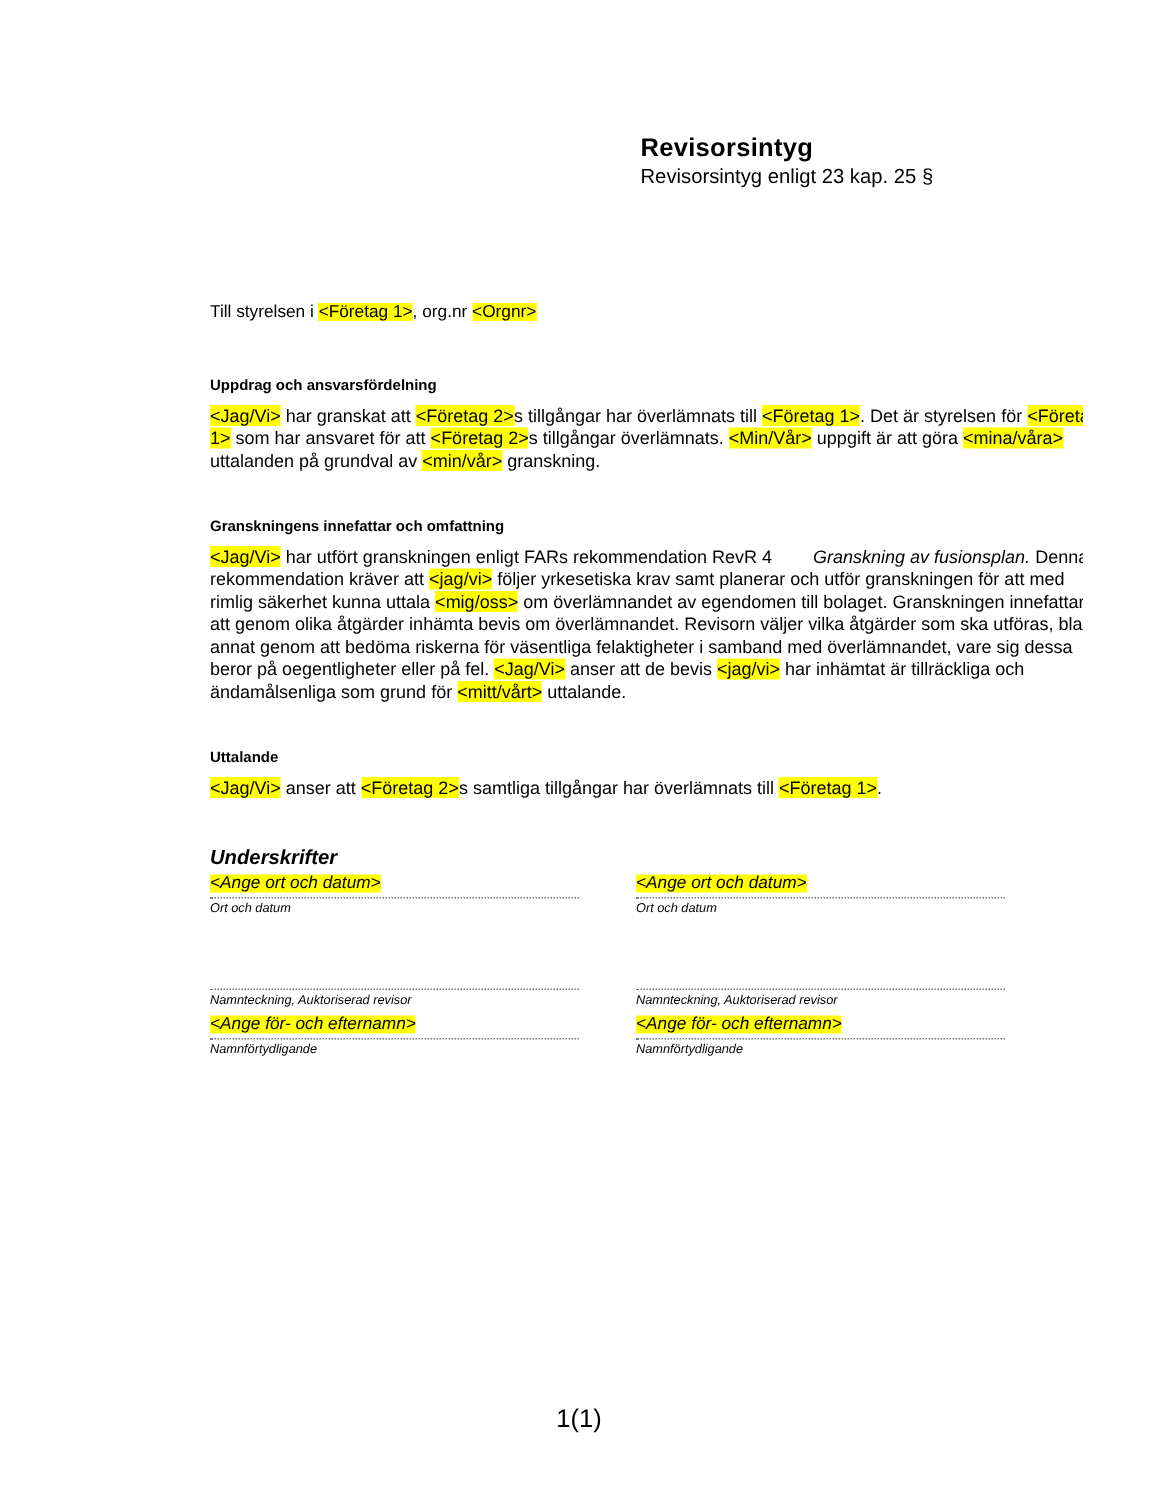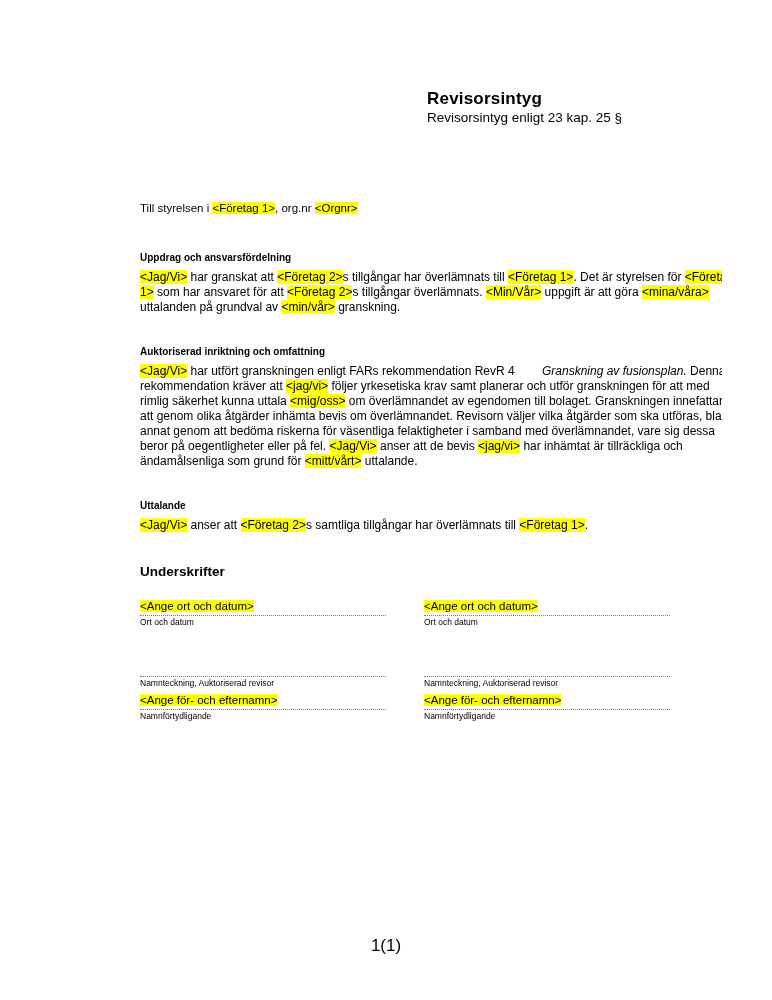--- a/index.html
+++ b/index.html
@@ -26,23 +26,23 @@
   .recipient { position:absolute; left:90px; top:201px; width:600px; font-size:11.5px; line-height:15px; }
   
   #sections { position:absolute; left:90px; top:249px; width:597px; }
   .sec-heading { font-size:10px; line-height:18px; font-weight:bold; }
   .sec-para { font-size:12px; line-height:15px; margin-top:3px; }
   .sec { margin-top:28px; }
   .sec:first-child { margin-top:0; }
   .hl { background:#ffff00; }
   .it { font-style:italic;margin-left:24px; }
   
-  .signatures { position:absolute; left:90px; top:563px; width:597px; }
+  .signatures { position:absolute; left:90px; top:563px; width:597px;font-style:italic; }
   .sig-heading { font-size:13.5px; line-height:18px; font-weight:bold; }
-  .sig-grid { display:flex; gap:38px; margin-top:17px; }
+  .sig-grid { display:flex; gap:38px; }
   .sig-col { width:246px; }
   .sig-value { font-size:11.5px; line-height:16px; border-bottom:1px dotted #7a7a7a; padding-bottom:1px; white-space:nowrap; }
   .sig-label { font-size:8.5px; line-height:11px; margin-top:1px; }
   .sign-space { height:49px; border-bottom:1px dotted #7a7a7a; }
   .name-row { margin-top:3px; }
   
   .footer { position:absolute; left:0; top:938px; width:100%; text-align:center; font-size:17px; line-height:15px; }
 </style>
 </head>
 <body>
@@ -57,21 +57,21 @@
   </header>
 
   <p class="recipient"><span>Till styrelsen i </span><span class="hl">&lt;Företag 1&gt;</span><span>, org.nr </span><span class="hl">&lt;Orgnr&gt;</span></p>
 
   <div id="sections">
       <section class="sec">
         <h2 class="sec-heading">Uppdrag och ansvarsfördelning</h2>
         <p class="sec-para"><span class="hl">&lt;Jag/Vi&gt;</span><span> har granskat att </span><span class="hl">&lt;Företag 2&gt;</span><span>s tillgångar har överlämnats till </span><span class="hl">&lt;Företag 1&gt;</span><span>. Det är styrelsen för </span><span class="hl">&lt;Företag 1&gt;</span><span> som har ansvaret för att </span><span class="hl">&lt;Företag 2&gt;</span><span>s tillgångar överlämnats. </span><span class="hl">&lt;Min/Vår&gt;</span><span> uppgift är att göra </span><span class="hl">&lt;mina/våra&gt;</span><span> uttalanden på grundval av </span><span class="hl">&lt;min/vår&gt;</span><span> granskning.</span></p>
       </section>
       <section class="sec">
-        <h2 class="sec-heading">Auktoriserad inriktning och omfattning</h2>
+        <h2 class="sec-heading">Granskningens innefattar och omfattning</h2>
         <p class="sec-para"><span class="hl">&lt;Jag/Vi&gt;</span><span> har utfört granskningen enligt FARs rekommendation RevR 4 </span><span class="it">Granskning av fusionsplan.</span><span> Denna rekommendation kräver att </span><span class="hl">&lt;jag/vi&gt;</span><span> följer yrkesetiska krav samt planerar och utför granskningen för att med rimlig säkerhet kunna uttala </span><span class="hl">&lt;mig/oss&gt;</span><span> om överlämnandet av egendomen till bolaget. Granskningen innefattar att genom olika åtgärder inhämta bevis om överlämnandet. Revisorn väljer vilka åtgärder som ska utföras, bland annat genom att bedöma riskerna för väsentliga felaktigheter i samband med överlämnandet, vare sig dessa beror på oegentligheter eller på fel. </span><span class="hl">&lt;Jag/Vi&gt;</span><span> anser att de bevis </span><span class="hl">&lt;jag/vi&gt;</span><span> har inhämtat är tillräckliga och ändamålsenliga som grund för </span><span class="hl">&lt;mitt/vårt&gt;</span><span> uttalande.</span></p>
       </section>
       <section class="sec">
         <h2 class="sec-heading">Uttalande</h2>
         <p class="sec-para"><span class="hl">&lt;Jag/Vi&gt;</span><span> anser att </span><span class="hl">&lt;Företag 2&gt;</span><span>s samtliga tillgångar har överlämnats till </span><span class="hl">&lt;Företag 1&gt;</span><span>.</span></p>
       </section>
     </div>
 
   <section class="signatures">
     <h2 class="sig-heading">Underskrifter</h2>

